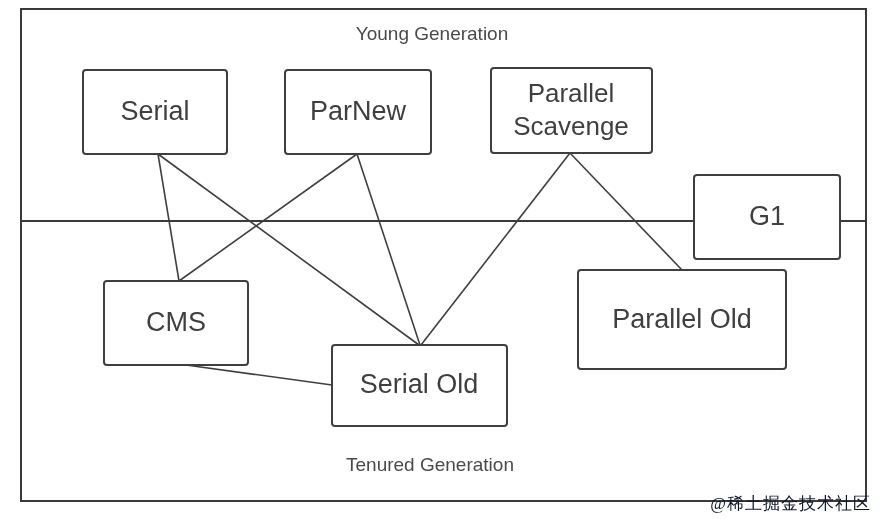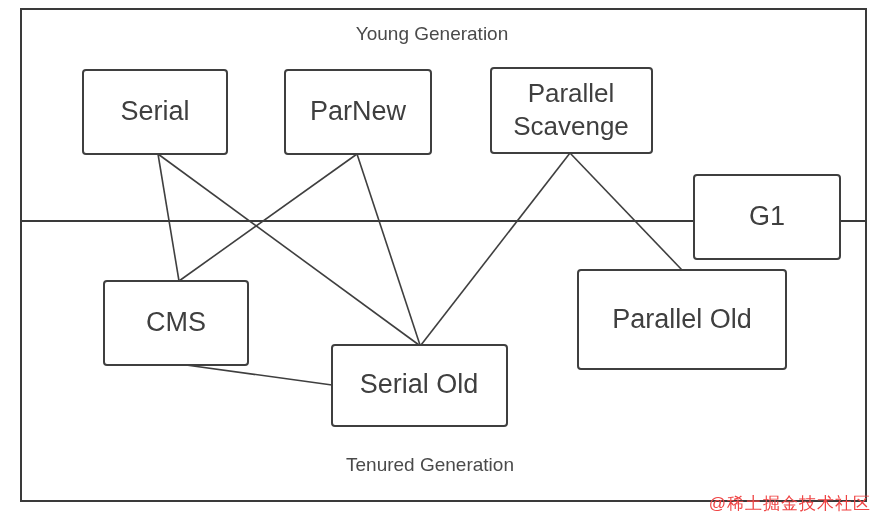--- a/index.html
+++ b/index.html
@@ -57,23 +57,23 @@
     fill: #4a4a4a;
     font-family: "Liberation Sans", sans-serif;
     font-size: 19px;
     text-anchor: middle;
     dominant-baseline: middle;
   }
   .watermark-text {
     position: absolute;
     right: 16px;
     bottom: 4px;
-    font-family: Liberation Sans, sans-serif;
+    font-family: Liberation Serif, serif;
     font-size: 17px;
-    color: #ef4444;
+    color: #0f172a;
     letter-spacing: 1px;
     white-space: nowrap;
     user-select: none;
   }
 </style>
 </head>
 <body>
 
 <div id="canvas">
 

